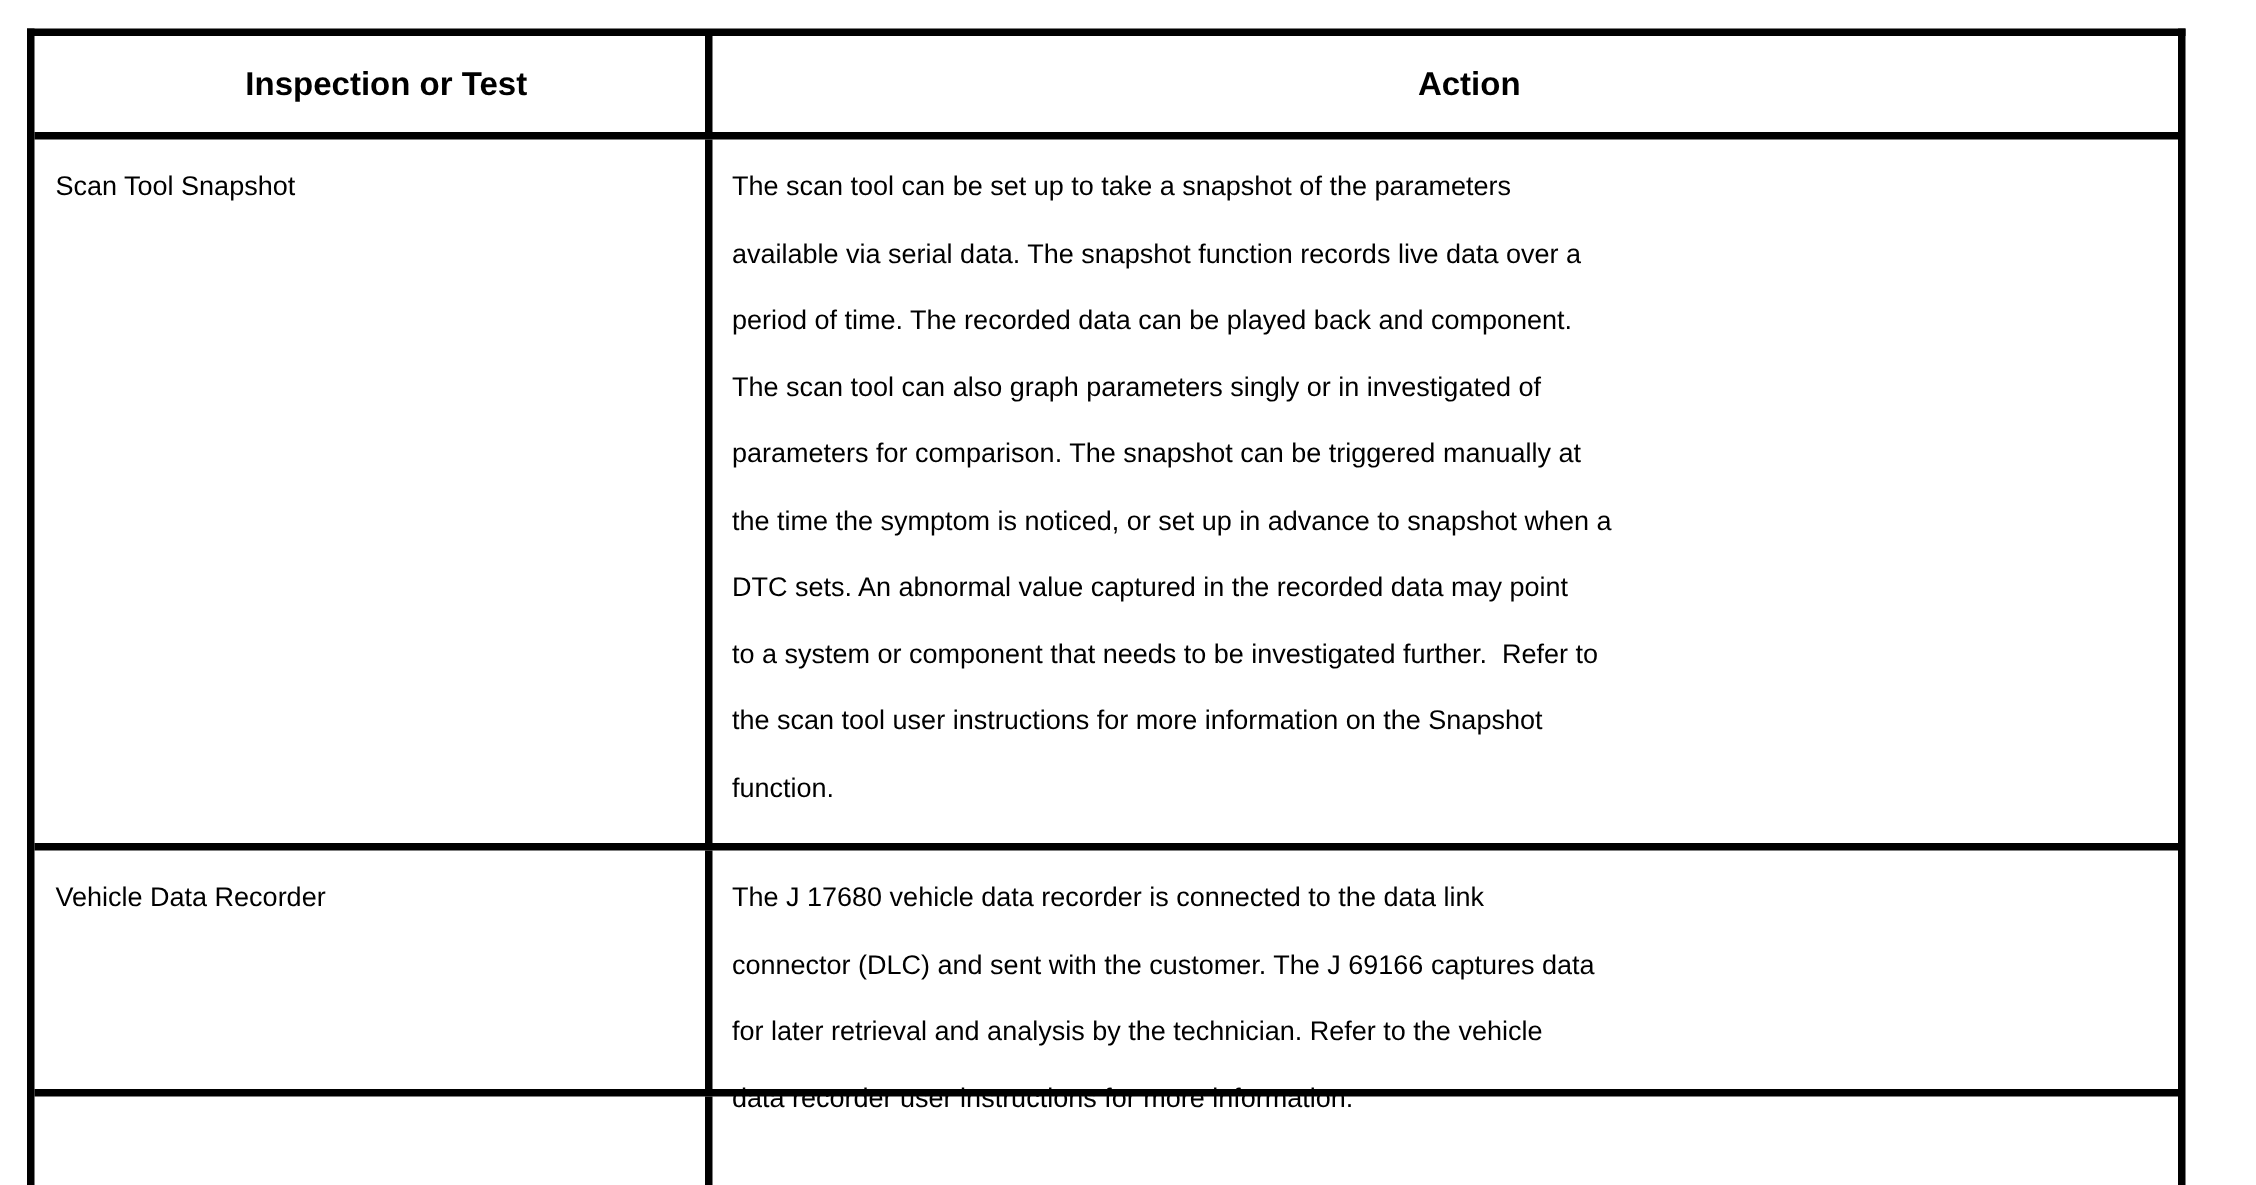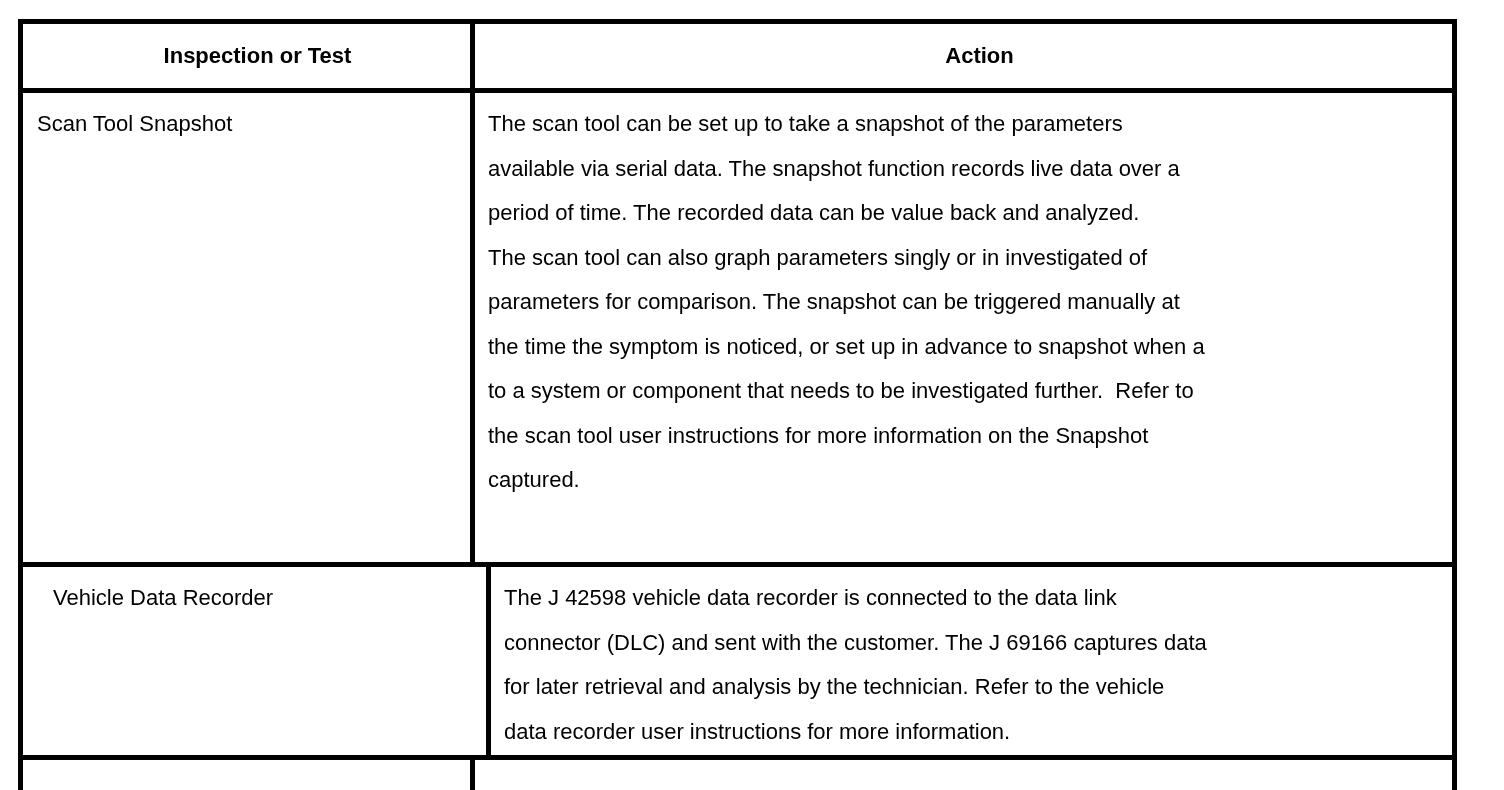--- a/index.html
+++ b/index.html
@@ -29,21 +29,21 @@
     display: flex;
     flex-direction: column;
   }
   .row {
     display: flex;
     box-sizing: border-box;
     border-bottom: 5px solid #000;
   }
   .row-header { height: 69px; }
   .row-1 { height: 474px; }
-  .row-2 { height: 193px; padding-left: 16px; }
+  .row-2 { height: 164px; }
   .row-cropped {
     flex: 1;
     border-bottom: none;
   }
   .cell {
     box-sizing: border-box;
   }
   .cell-left {
     width: 452px;
     border-right: 5px solid #000;
@@ -54,21 +54,21 @@
     padding-left: 32px;
   }
   .header-cell {
     display: flex;
     align-items: center;
     justify-content: center;
     font-size: 22px;
     font-weight: bold;
   }
   .body-cell {
-    font-size: 22px;
+    font-size: 18px;
     line-height: 44.5px;
     padding: 9px 12px 0 14px;
   }
   .cell-right.body-cell {
     padding-left: 13px;
   }
   .line {
     white-space: pre;
   }
 </style>
@@ -83,36 +83,37 @@
       <div class="cell cell-right header-cell">Action</div>
     </div>
 
     <div class="row row-1">
       <div class="cell cell-left body-cell">
         <div class="line">Scan Tool Snapshot</div>
       </div>
       <div class="cell cell-right body-cell">
           <div class="line">The scan tool can be set up to take a snapshot of the parameters</div>
           <div class="line">available via serial data. The snapshot function records live data over a</div>
-          <div class="line">period of time. The recorded data can be value back and analyzed.</div>
+          <div class="line">period of time. The recorded data can be played back and component.</div>
           <div class="line">The scan tool can also graph parameters singly or in investigated of</div>
           <div class="line">parameters for comparison. The snapshot can be triggered manually at</div>
           <div class="line">the time the symptom is noticed, or set up in advance to snapshot when a</div>
+          <div class="line">DTC sets. An abnormal value captured in the recorded data may point</div>
           <div class="line">to a system or component that needs to be investigated further.  Refer to</div>
           <div class="line">the scan tool user instructions for more information on the Snapshot</div>
-          <div class="line">captured.</div>
+          <div class="line">function.</div>
         </div>
     </div>
 
     <div class="row row-2">
       <div class="cell cell-left body-cell">
         <div class="line">Vehicle Data Recorder</div>
       </div>
       <div class="cell cell-right body-cell">
-          <div class="line">The J 42598 vehicle data recorder is connected to the data link</div>
+          <div class="line">The J 17680 vehicle data recorder is connected to the data link</div>
           <div class="line">connector (DLC) and sent with the customer. The J 69166 captures data</div>
           <div class="line">for later retrieval and analysis by the technician. Refer to the vehicle</div>
           <div class="line">data recorder user instructions for more information.</div>
         </div>
     </div>
 
     <div class="row row-cropped">
       <div class="cell cell-left"></div>
       <div class="cell cell-right"></div>
     </div>

